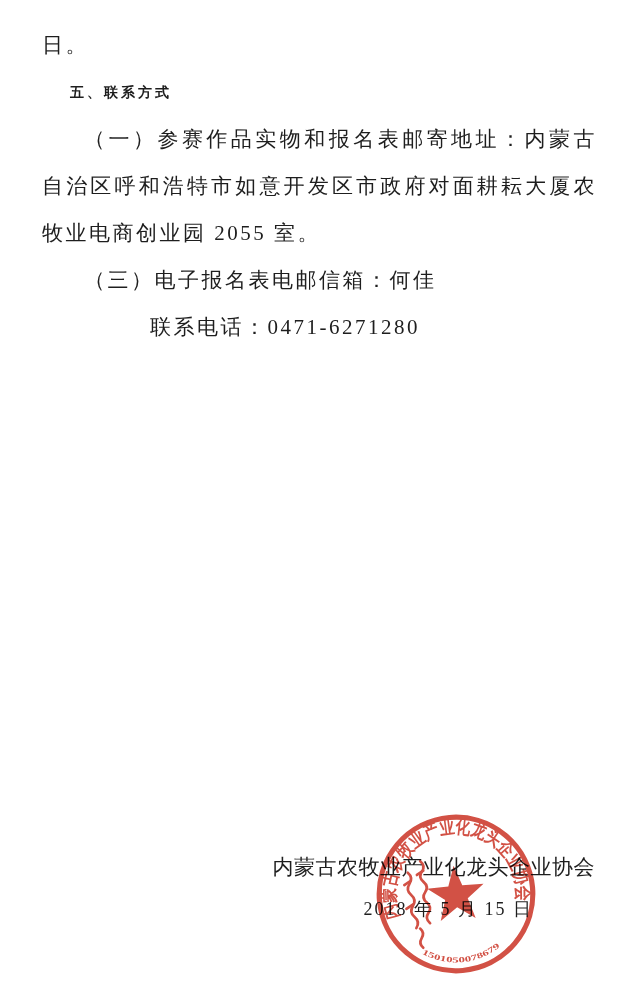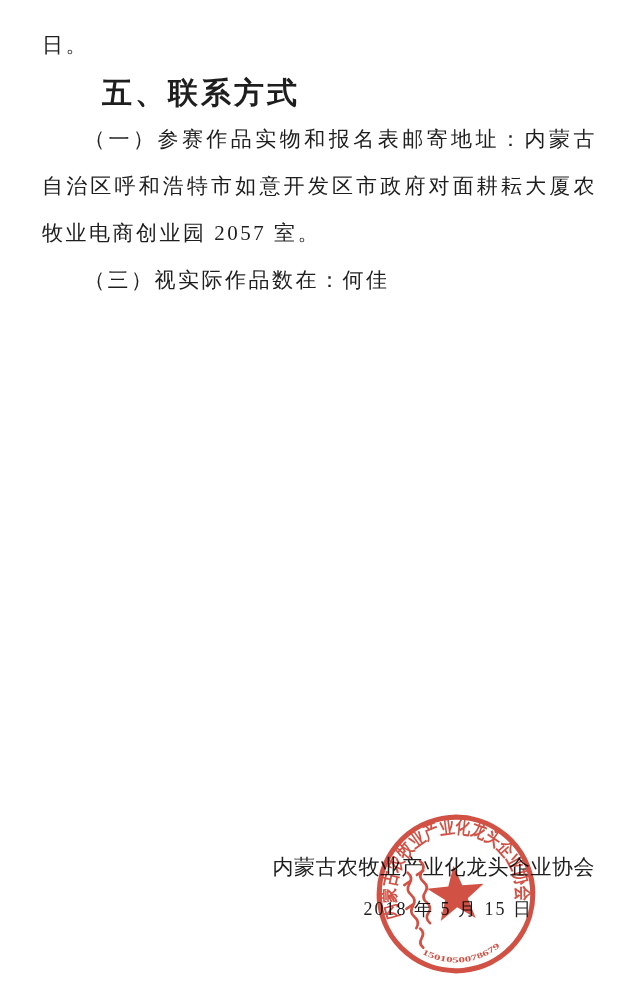--- a/index.html
+++ b/index.html
@@ -27,21 +27,21 @@
     text-align: justify;
   }
   .body-text p {
     margin: 0;
   }
   .indent {
     text-indent: 2em;
   }
   .heading {
     margin: 0;
-    font-size: 30px;
+    font-size: 14px;
     font-weight: bold;
     text-indent: 2em;
     line-height: 47px;
     letter-spacing: 3px;
     text-align: left;
   }
   .phone {
     padding-left: 108px;
     text-align: left;
   }
@@ -84,22 +84,23 @@
   }
 </style>
 </head>
 <body>
 
 <div class="page">
 
   <div class="body-text">
     <p>日。</p>
     <h2 class="heading">五、联系方式</h2>
-    <p class="indent">（一）参赛作品实物和报名表邮寄地址：内蒙古自治区呼和浩特市如意开发区市政府对面耕耘大厦农牧业电商创业园 2057 室。</p>
-    <p class="indent">（三）视实际作品数在：何佳</p>
+    <p class="indent">（一）参赛作品实物和报名表邮寄地址：内蒙古自治区呼和浩特市如意开发区市政府对面耕耘大厦农牧业电商创业园 2055 室。</p>
+    <p class="indent">（三）电子报名表电邮信箱：何佳</p>
+    <p class="phone">联系电话：0471-6271280</p>
   </div>
 
 
   <div class="signature-org">内蒙古农牧业产业化龙头企业协会</div>
 
   <div class="signature-date">2018 年 5 月 15 日</div>
 
   <svg class="stamp" viewBox="0 0 220 220">
     <defs>
       <path id="ringPath" d="M 31.6 134 A 82 82 0 1 1 188.4 134" fill="none"></path>

